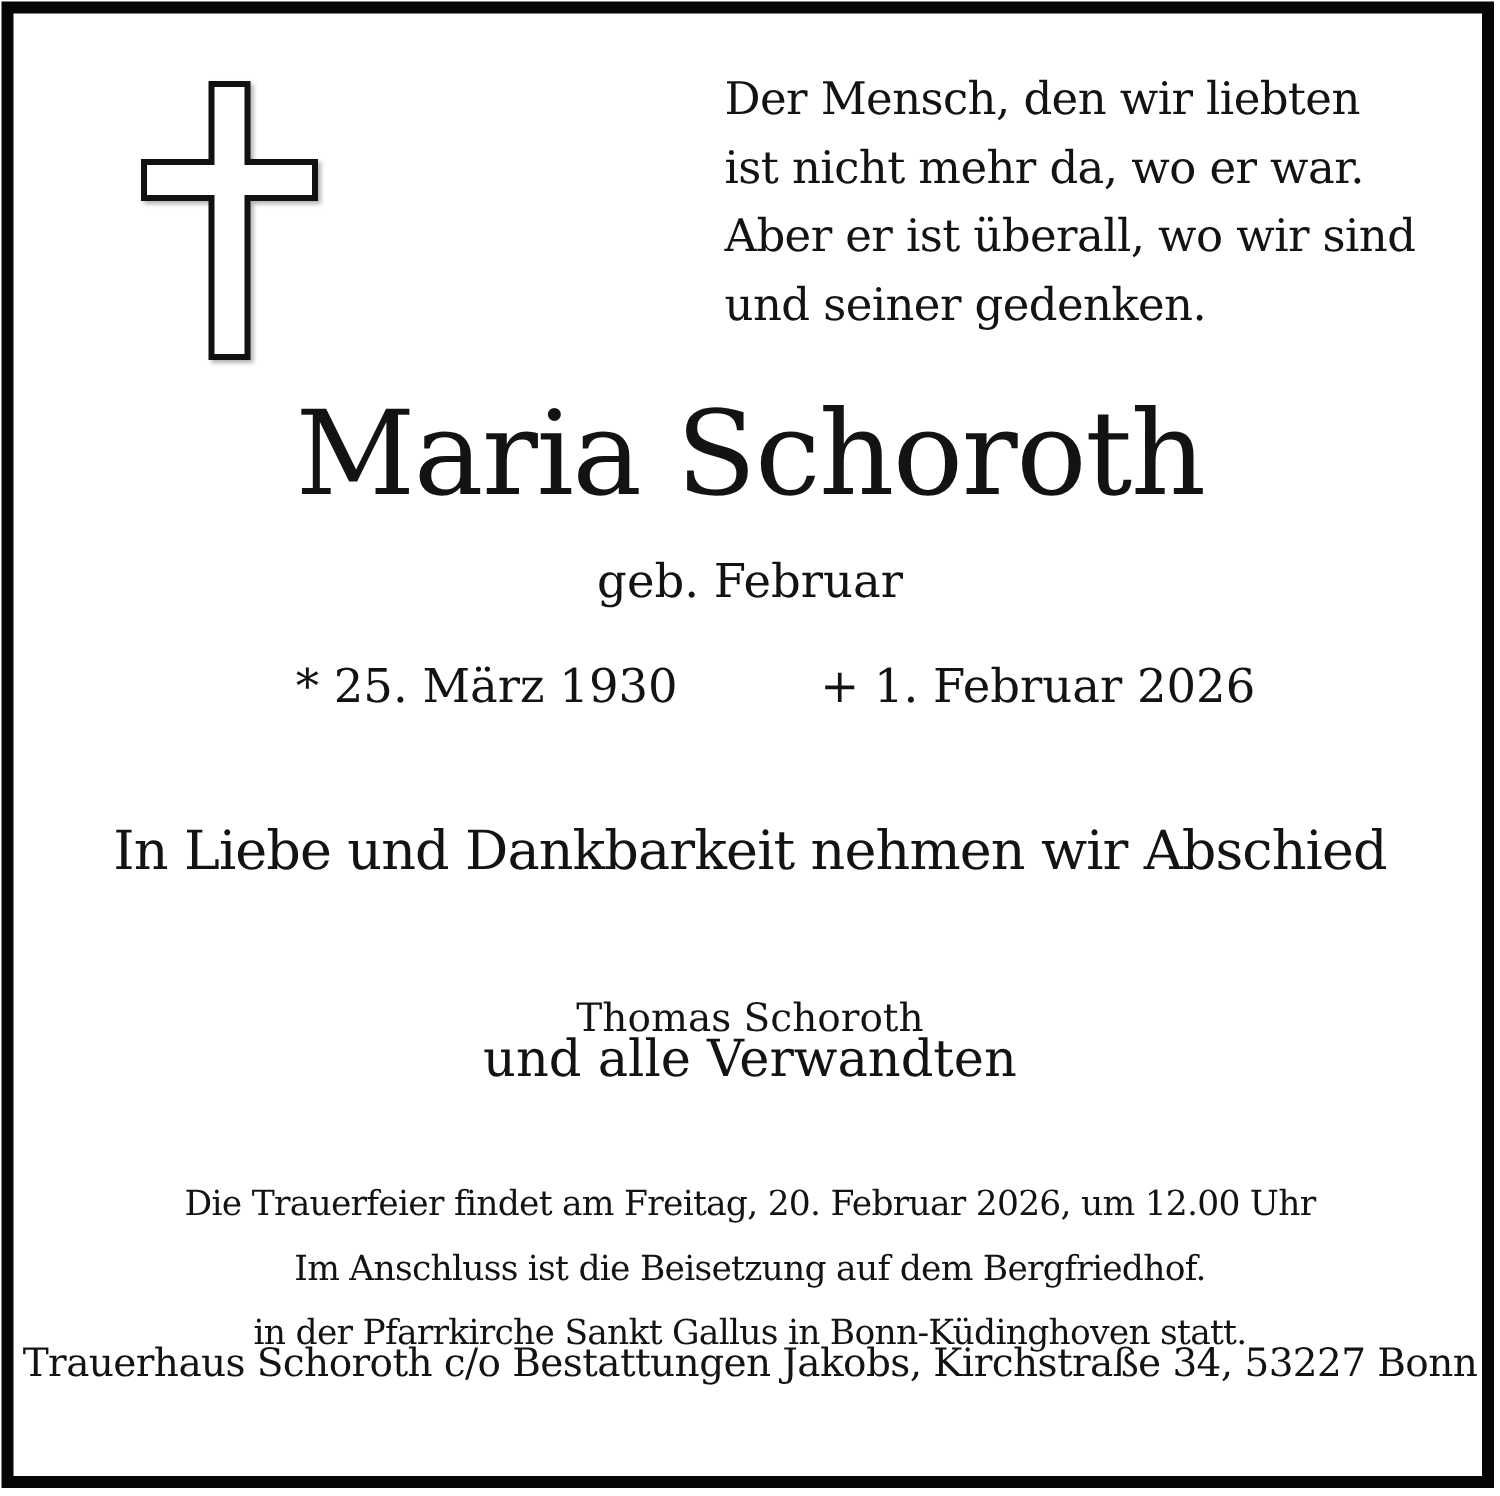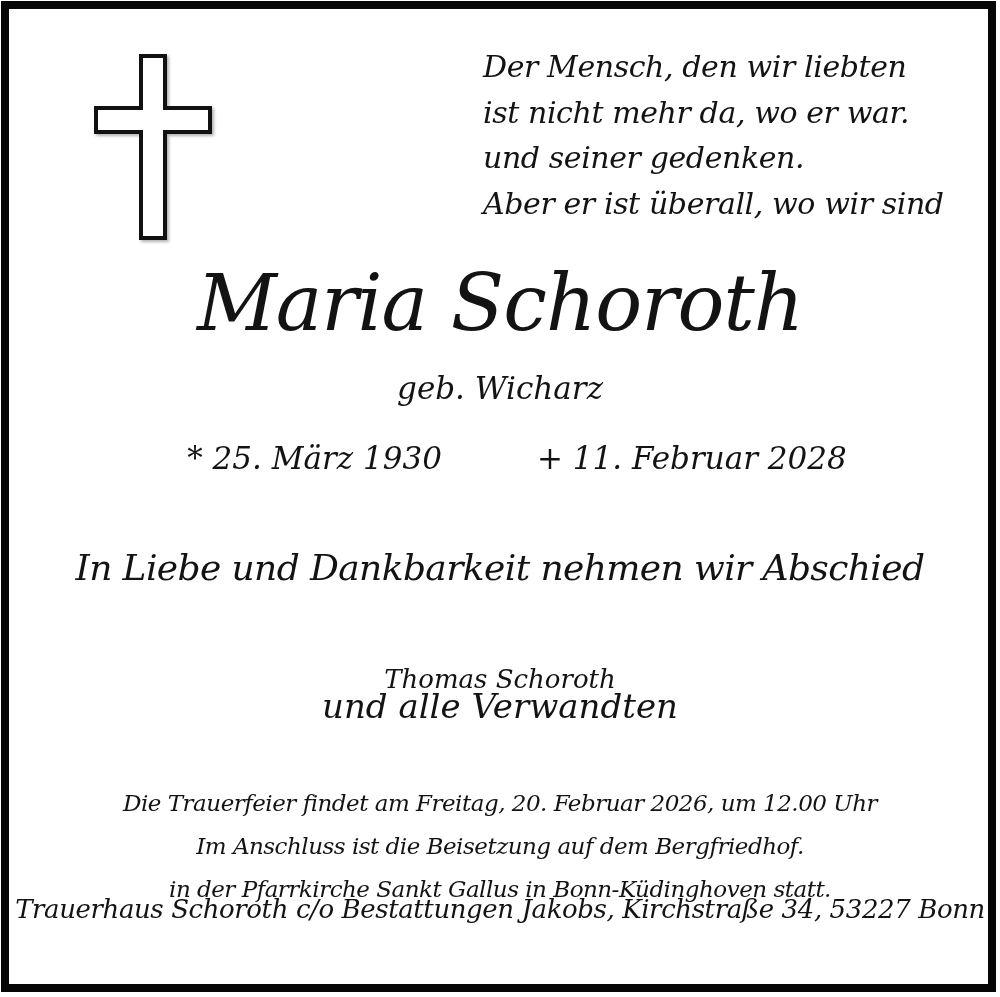--- a/index.html
+++ b/index.html
@@ -9,21 +9,20 @@
     height: 997px;
     background: #ffffff;
     overflow: hidden;
   }
   .canvas {
     position: relative;
     width: 1000px;
     height: 997px;
     background: #ffffff;
     font-family: "DejaVu Serif", "Liberation Serif", serif;
-    font-style: italic;
     color: #131313;
   }
   .frame {
     position: absolute;
     left: 1px;
     top: 1px;
     right: 4px;
     bottom: 5px;
     border: 8px solid #060606;
     background: #ffffff;
@@ -138,31 +137,31 @@
 
   <div class="cross-wrap">
     <svg width="122" height="190" viewBox="0 0 122 190" xmlns="http://www.w3.org/2000/svg">
       <polygon points="49,4 73,4 73,56 118,56 118,80 73,80 73,186 49,186 49,80 4,80 4,56 49,56" fill="#ffffff" stroke="#111111" stroke-width="4" stroke-linejoin="miter"></polygon>
     </svg>
   </div>
 
   <div class="poem">
     <div>Der Mensch, den wir liebten</div>
     <div>ist nicht mehr da, wo er war.</div>
+    <div>Aber er ist überall, wo wir sind</div>
     <div>und seiner gedenken.</div>
-    <div>Aber er ist überall, wo wir sind</div>
   </div>
 
   <div class="name">Maria Schoroth</div>
 
-  <div class="maiden">geb. Wicharz</div>
+  <div class="maiden">geb. Februar</div>
 
   <div class="dates">
     <span>* 25. März 1930</span>
-    <span>+ 11. Februar 2028</span>
+    <span>+ 1. Februar 2026</span>
   </div>
 
   <div class="farewell">In Liebe und Dankbarkeit nehmen wir Abschied</div>
 
   <div class="mourner-1">Thomas Schoroth</div>
   <div class="mourner-2">und alle Verwandten</div>
 
   <div class="service">
     <div>Die Trauerfeier findet am Freitag, 20. Februar 2026, um 12.00 Uhr</div>
     <div>Im Anschluss ist die Beisetzung auf dem Bergfriedhof.</div>

